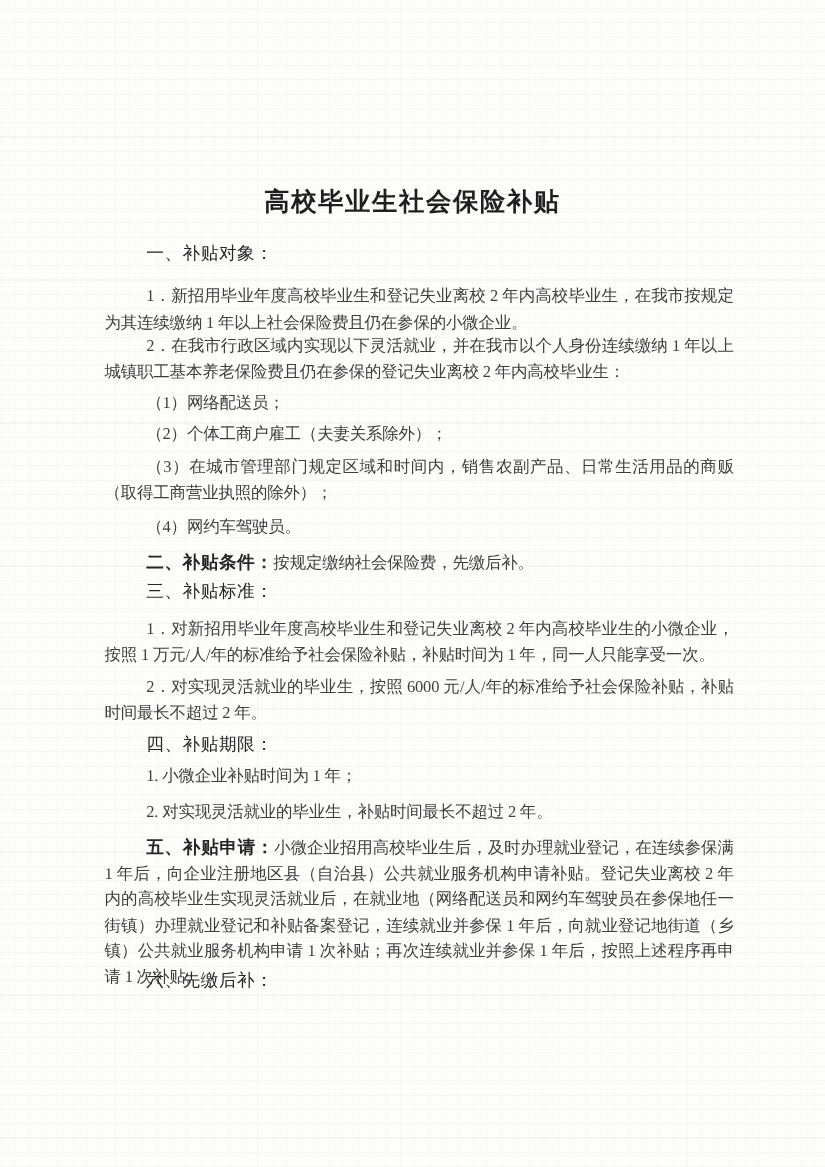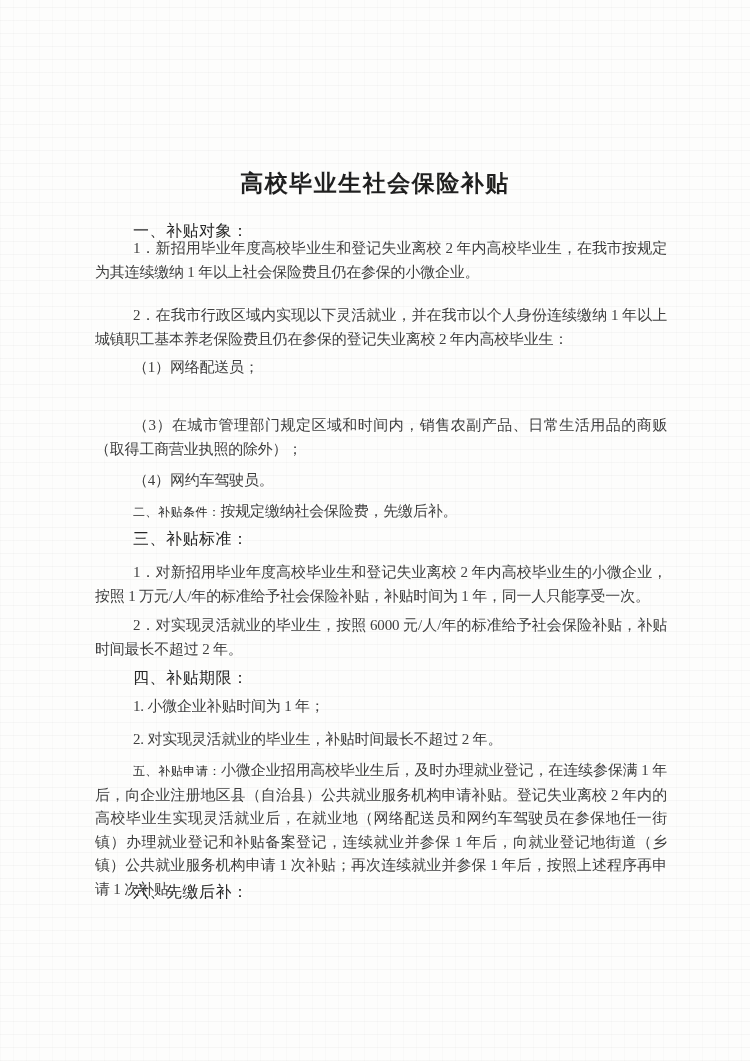--- a/index.html
+++ b/index.html
@@ -52,37 +52,38 @@
     font-family: "Liberation Serif", serif;
     font-size: 15px;
     line-height: 23.5px;
     color: #3e3e3e;
     text-align: justify;
     text-indent: 38px;
     letter-spacing: -0.2px;
   }
   .runin-label {
     font-family: "Liberation Sans", sans-serif;
-    font-weight: 400;
-    font-size: 12px;
+    font-weight: 700;
+    font-size: 16px;
     color: #262626;
     letter-spacing: 0.5px;
   }
 </style>
 </head>
 <body>
 
 <div class="page">
 
   <h1 class="doc-title">高校毕业生社会保险补贴</h1>
 
   <h2 class="hd" style="top:219px">一、补贴对象：</h2>
-  <p class="para" style="top:237px">1．新招用毕业年度高校毕业生和登记失业离校 2 年内高校毕业生，在我市按规定为其连续缴纳 1 年以上社会保险费且仍在参保的小微企业。</p>
+  <p class="para" style="top:259px">1．新招用毕业年度高校毕业生和登记失业离校 2 年内高校毕业生，在我市按规定为其连续缴纳 1 年以上社会保险费且仍在参保的小微企业。</p>
   <p class="para" style="top:304px">2．在我市行政区域内实现以下灵活就业，并在我市以个人身份连续缴纳 1 年以上城镇职工基本养老保险费且仍在参保的登记失业离校 2 年内高校毕业生：</p>
   <p class="para" style="top:356px">（1）网络配送员；</p>
+  <p class="para" style="top:384px">（2）个体工商户雇工（夫妻关系除外）；</p>
   <p class="para" style="top:414px">（3）在城市管理部门规定区域和时间内，销售农副产品、日常生活用品的商贩（取得工商营业执照的除外）；</p>
   <p class="para" style="top:469px">（4）网约车驾驶员。</p>
 
   <p class="para" style="top:500px"><strong class="runin-label">二、补贴条件：</strong><span>按规定缴纳社会保险费，先缴后补。</span></p>
 
   <h2 class="hd" style="top:527px">三、补贴标准：</h2>
   <p class="para" style="top:561px">1．对新招用毕业年度高校毕业生和登记失业离校 2 年内高校毕业生的小微企业，按照 1 万元/人/年的标准给予社会保险补贴，补贴时间为 1 年，同一人只能享受一次。</p>
   <p class="para" style="top:614px">2．对实现灵活就业的毕业生，按照 6000 元/人/年的标准给予社会保险补贴，补贴时间最长不超过 2 年。</p>
 
   <h2 class="hd" style="top:666px">四、补贴期限：</h2>

